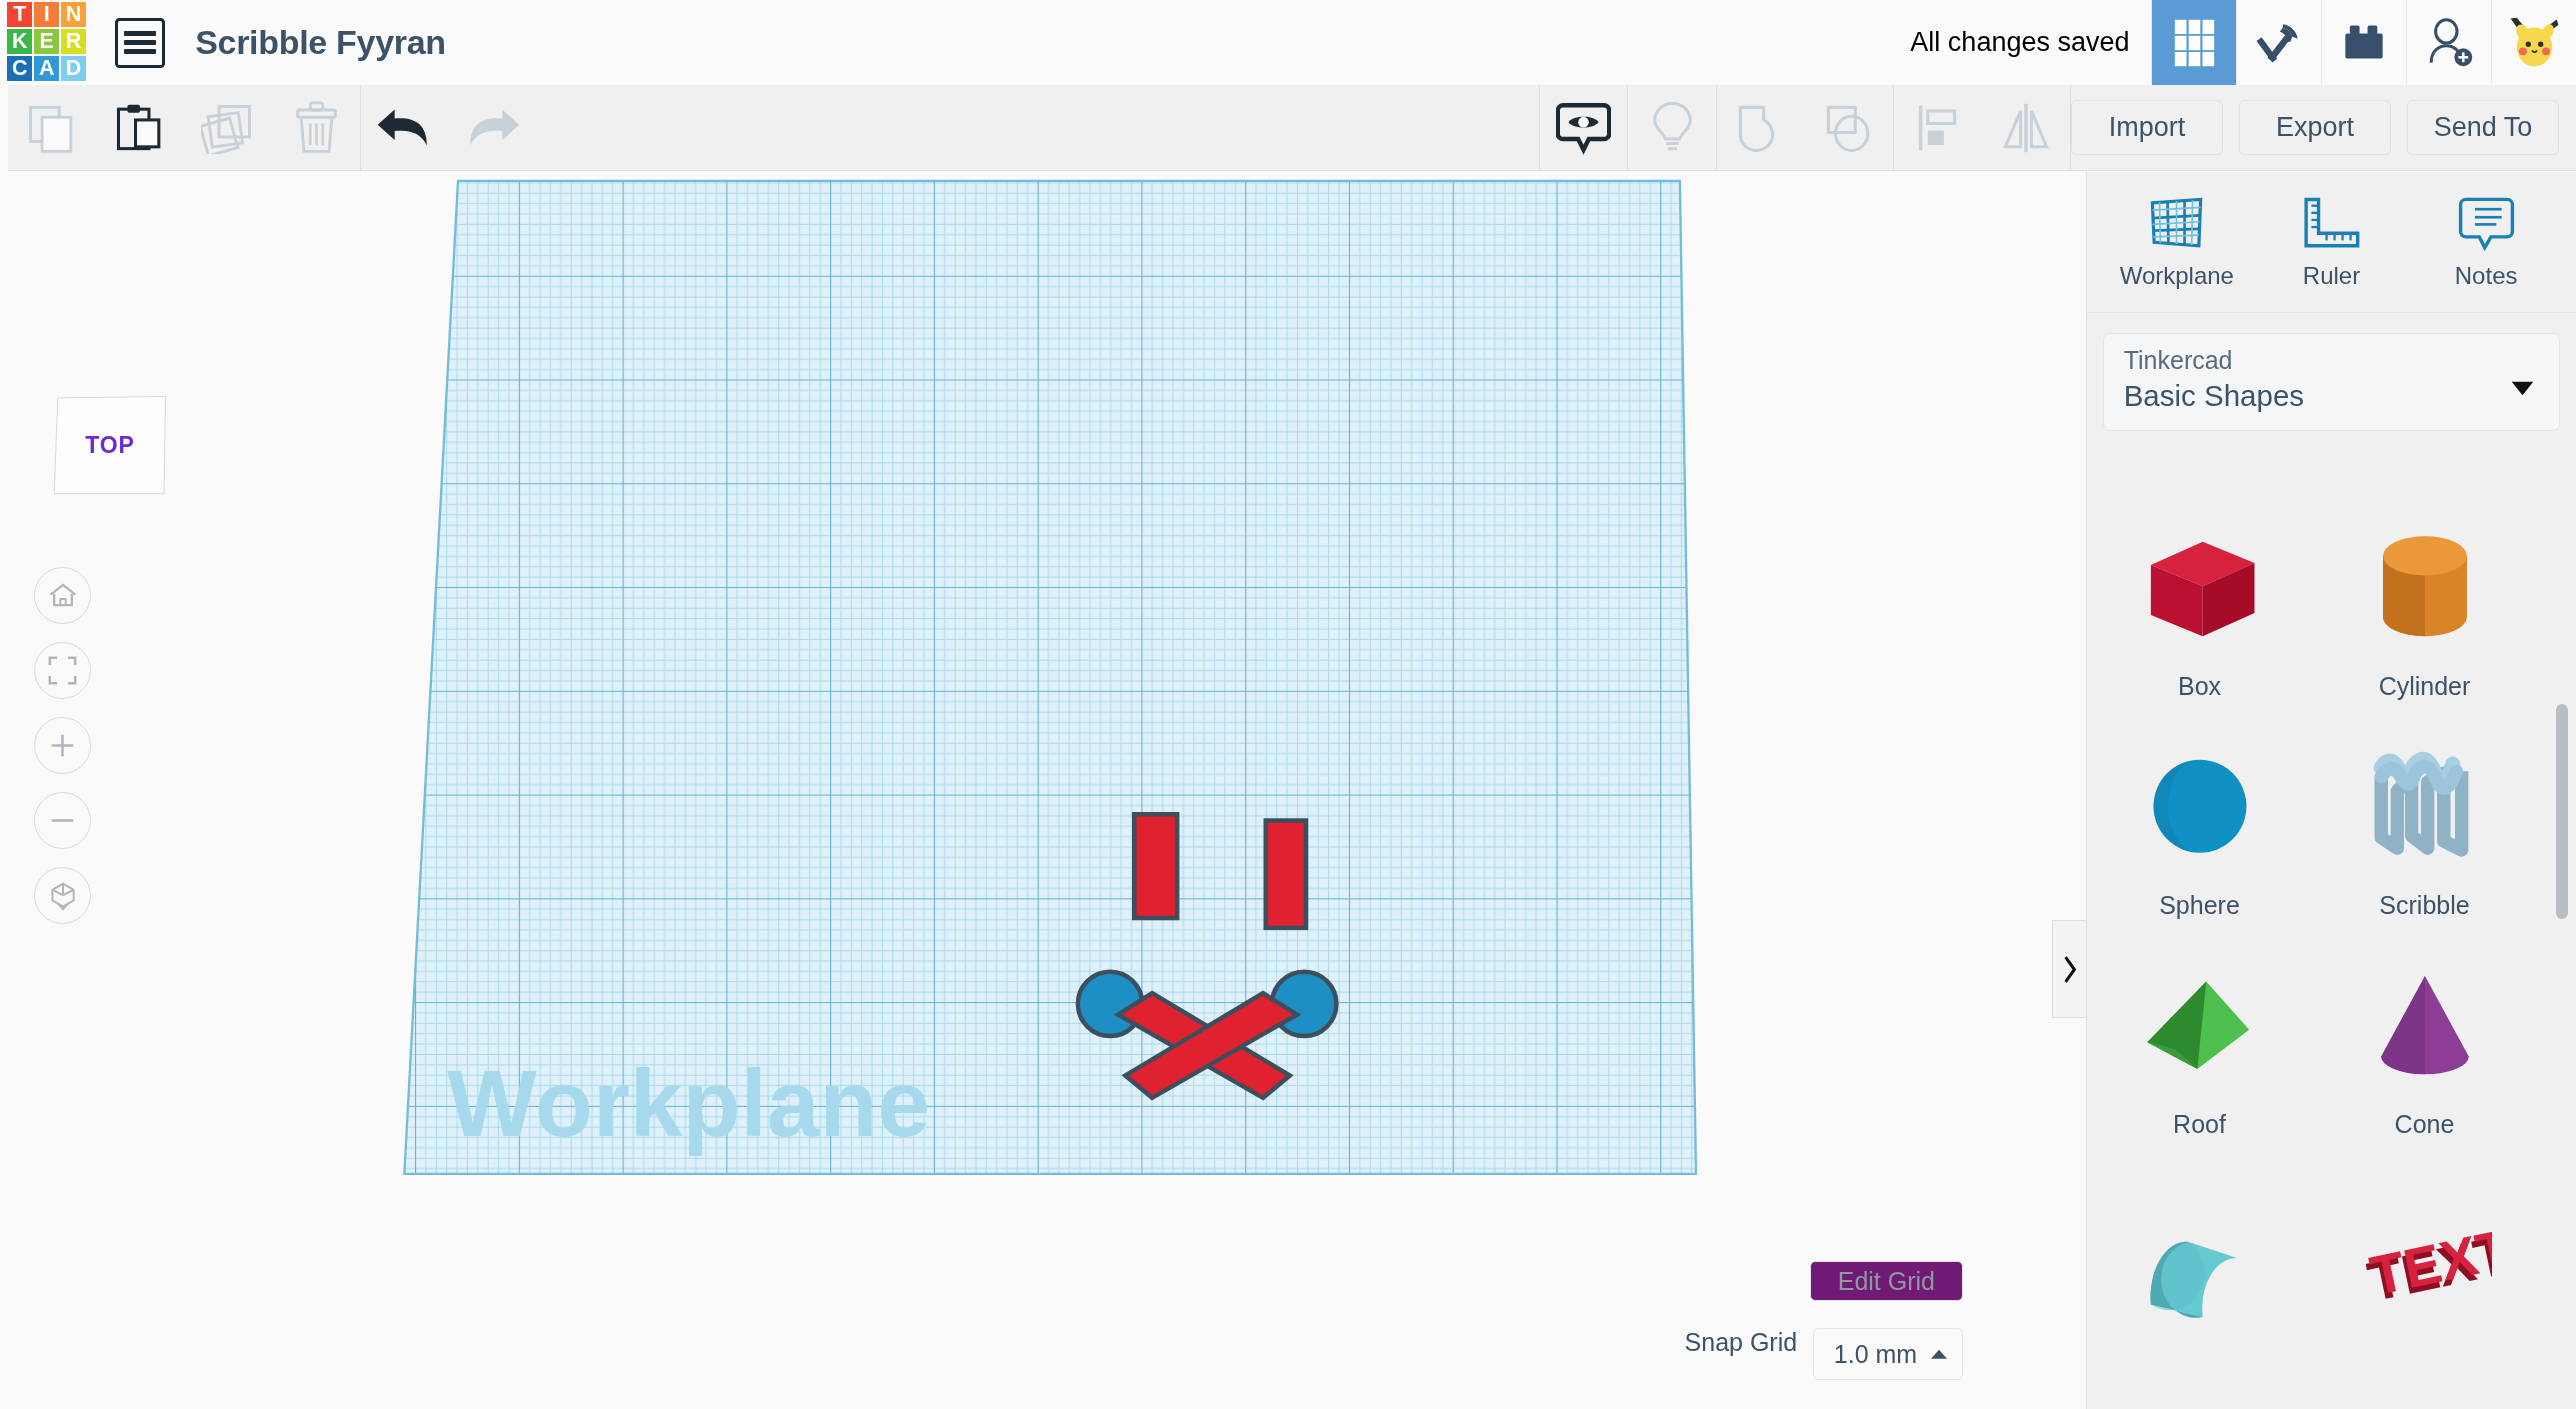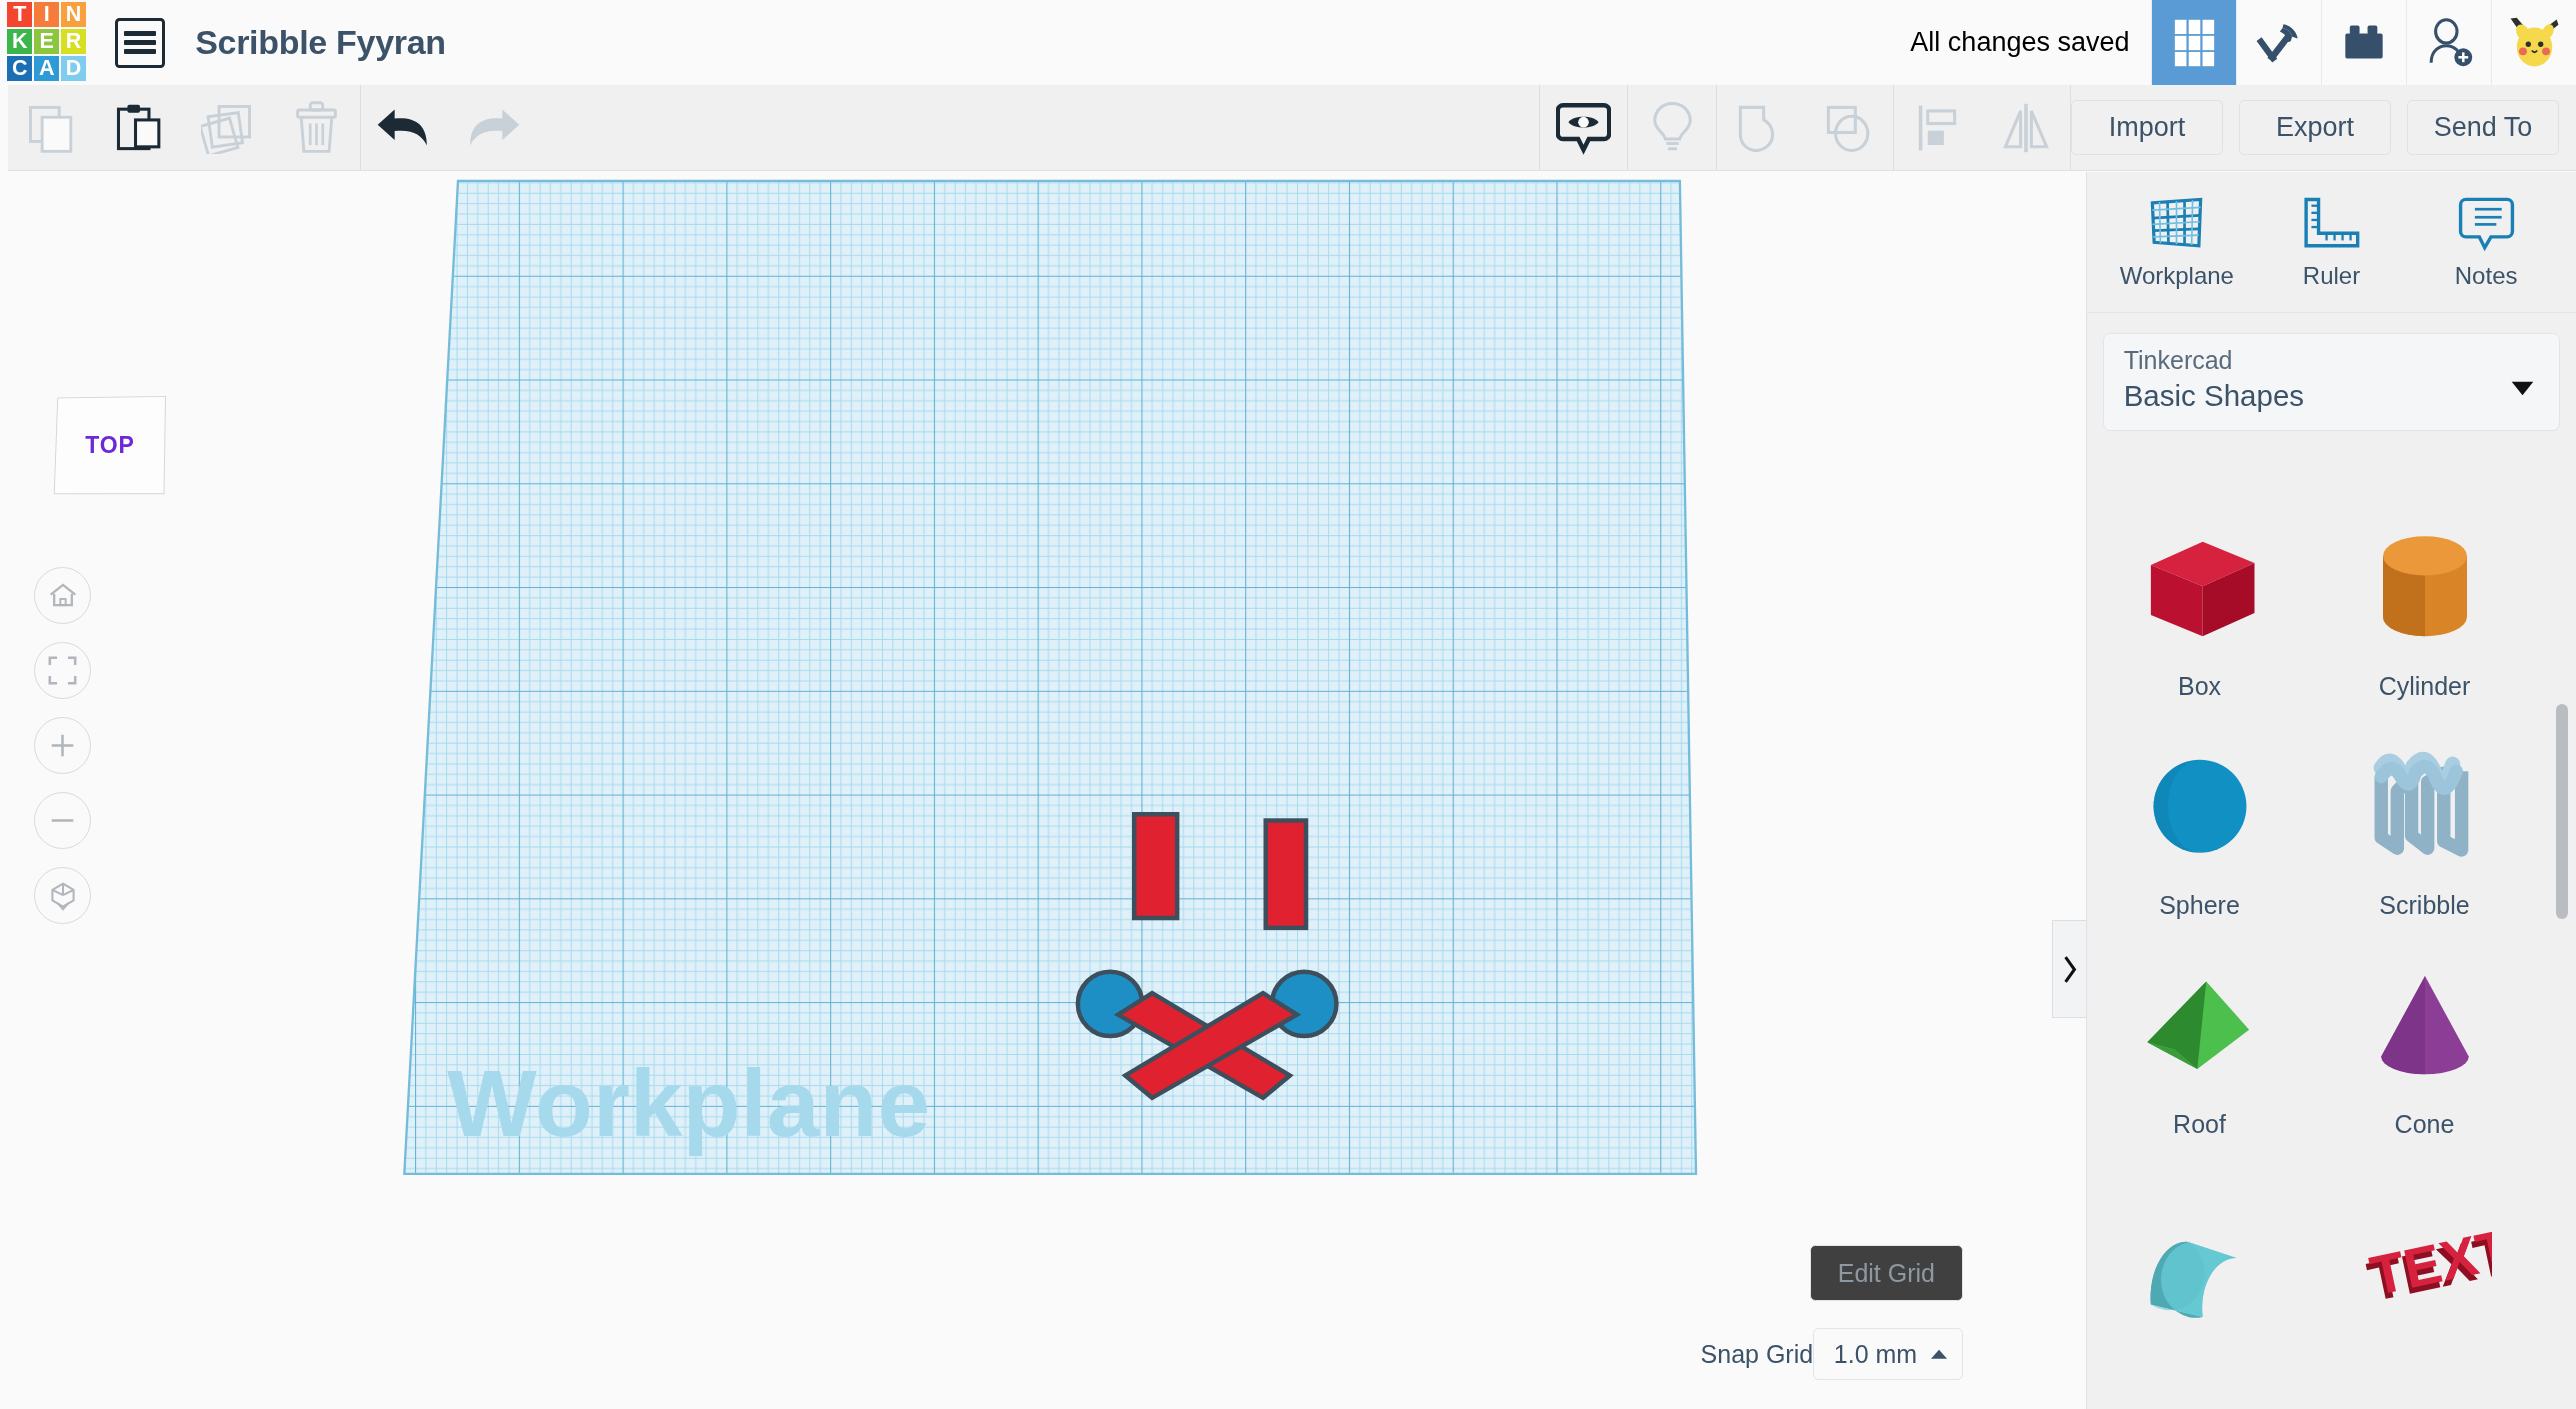--- a/index.html
+++ b/index.html
@@ -55,24 +55,24 @@
     transform:perspective(537px) rotateX(6deg) rotateY(-4deg) skewX(-1.5deg); }
   .viewcube .lbl { position:absolute; inset:0; display:flex; align-items:center;
     justify-content:center; font-size:23px; font-weight:bold; color:#6d28d9; letter-spacing:0.9px; }
 
   .navbtns { position:absolute; left:34px; top:395px; display:flex; flex-direction:column; gap:18px; }
   .navbtn { width:57px; height:57px; border:1.8px solid #d8dadd; border-radius:50%;
     display:flex; align-items:center; justify-content:center; background:transparent; }
 
   .plane-wrap { position:absolute; left:0; top:0; width:2086px; height:1238px; }
 
-  .edit-grid { position:absolute; right:123px; bottom:109px; height:56px; padding:0 27px;
-    border:0.9px solid #e2e4e7; border-radius:5.4px; background:#404040; font-size:25px;
+  .edit-grid { position:absolute; right:123px; bottom:109px; height:40px; padding:0 27px;
+    border:0.9px solid #e2e4e7; border-radius:5.4px; background:#701a75; font-size:25px;
     color:#8e98a3; display:flex; align-items:center; justify-content:center; }
-  .snap-row { position:absolute; right:123px; bottom:30px; display:flex; align-items:center; gap:0; }
+  .snap-row { position:absolute; right:123px; bottom:30px; display:flex; align-items:flex-start; gap:16px; }
   .snap-lbl { font-size:25px; color:#3b5268; }
   .snap-val { height:52px; padding:0 14.3px 0 19.7px; border:0.9px solid #e2e4e7; border-radius:5.4px;
     background:#fafafa; font-size:25px; color:#3b5268; display:flex; align-items:center; gap:12.5px; }
 
   .collapse-tab { position:absolute; right:0; top:748px; width:34px; height:98px;
     background:#f2f3f5; border:0.9px solid #dcdee1; border-right:none;
     display:flex; align-items:center; justify-content:center; }
 
   
   .rpanel { position:absolute; left:2086px; top:172px; width:490px; height:1238px;

